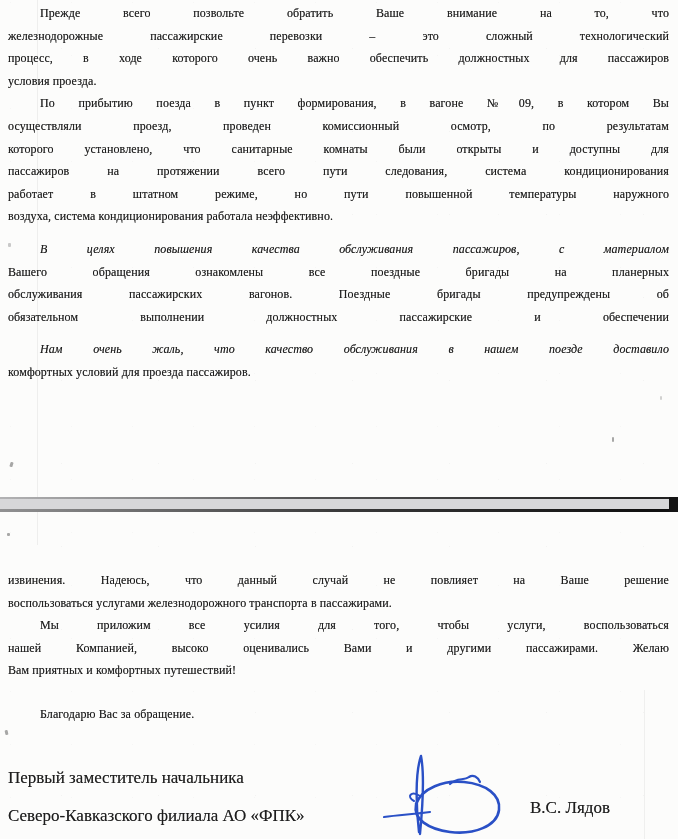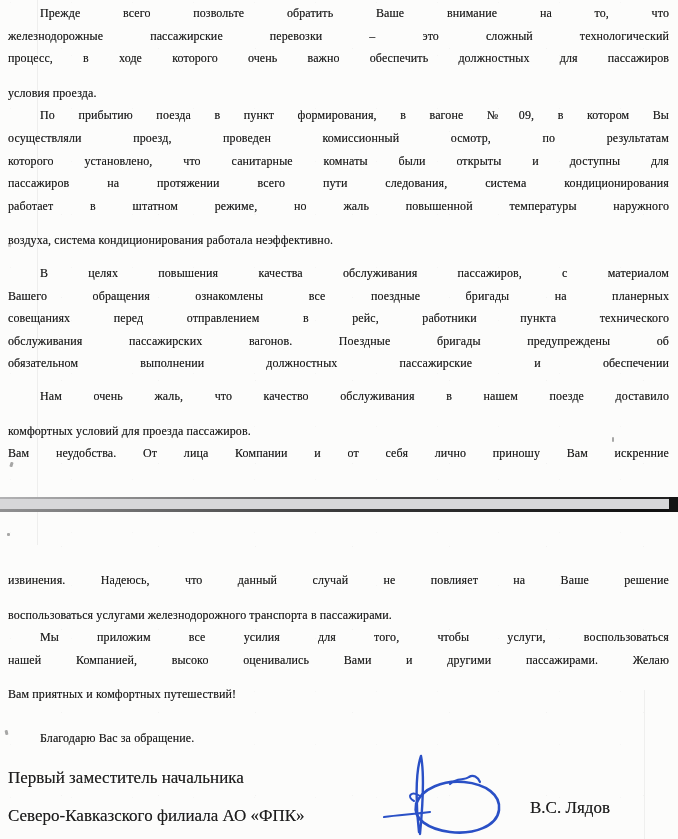--- a/index.html
+++ b/index.html
@@ -49,24 +49,23 @@
     line-height: 22.6px;
     text-align: justify;
     text-align-last: justify;
     letter-spacing: 0.1px;
     text-shadow: 0 0 0.45px rgba(20,20,20,0.55);
     white-space: normal;
   }
   .ln.end {
     text-align: left;
     text-align-last: left;
-    margin-top: 12px;
   }
   .ln.ind { text-indent: 32px; }
-  .ln.gap10 { margin-top: 10px; }
+  .ln.gap10 { margin-top: 10px; font-style: italic; }
   .ln.gap6 { margin-top: 21px; }
 
   .band {
     position: absolute;
     left: 0;
     top: 497px;
     width: 678px;
     height: 15px;
     background: #d7d7d9;
   }
@@ -136,30 +135,28 @@
 
   <div class="block upper">
     <div class="ln ind">Прежде всего позвольте обратить Ваше внимание на то, что</div>
     <div class="ln">железнодорожные пассажирские перевозки – это сложный технологический</div>
     <div class="ln">процесс, в ходе которого очень важно обеспечить должностных для пассажиров</div>
     <div class="ln end">условия проезда.</div>
     <div class="ln ind">По прибытию поезда в пункт формирования, в вагоне №09, в котором Вы</div>
     <div class="ln">осуществляли проезд, проведен комиссионный осмотр, по результатам</div>
     <div class="ln">которого установлено, что санитарные комнаты были открыты и доступны для</div>
     <div class="ln">пассажиров на протяжении всего пути следования, система кондиционирования</div>
-    <div class="ln">работает в штатном режиме, но жаль повышенной температуры наружного</div>
+    <div class="ln">работает в штатном режиме, но пути повышенной температуры наружного</div>
     <div class="ln end">воздуха, система кондиционирования работала неэффективно.</div>
     <div class="ln ind gap10">В целях повышения качества обслуживания пассажиров, с материалом</div>
     <div class="ln">Вашего обращения ознакомлены все поездные бригады на планерных</div>
-    <div class="ln">совещаниях перед отправлением в рейс, работники пункта технического</div>
     <div class="ln">обслуживания пассажирских вагонов. Поездные бригады предупреждены об</div>
     <div class="ln">обязательном выполнении должностных пассажирские и обеспечении</div>
     <div class="ln ind gap10">Нам очень жаль, что качество обслуживания в нашем поезде доставило</div>
     <div class="ln end">комфортных условий для проезда пассажиров.</div>
-    <div class="ln">Вам неудобства. От лица Компании и от себя лично приношу Вам искренние</div>
   </div>
 
   <div class="band">
     <div class="edge-top"></div>
     <div class="edge-bottom"></div>
     <div class="cap-right"></div>
   </div>
 
   <div class="block lower">
     <div class="ln">извинения. Надеюсь, что данный случай не повлияет на Ваше решение</div>

